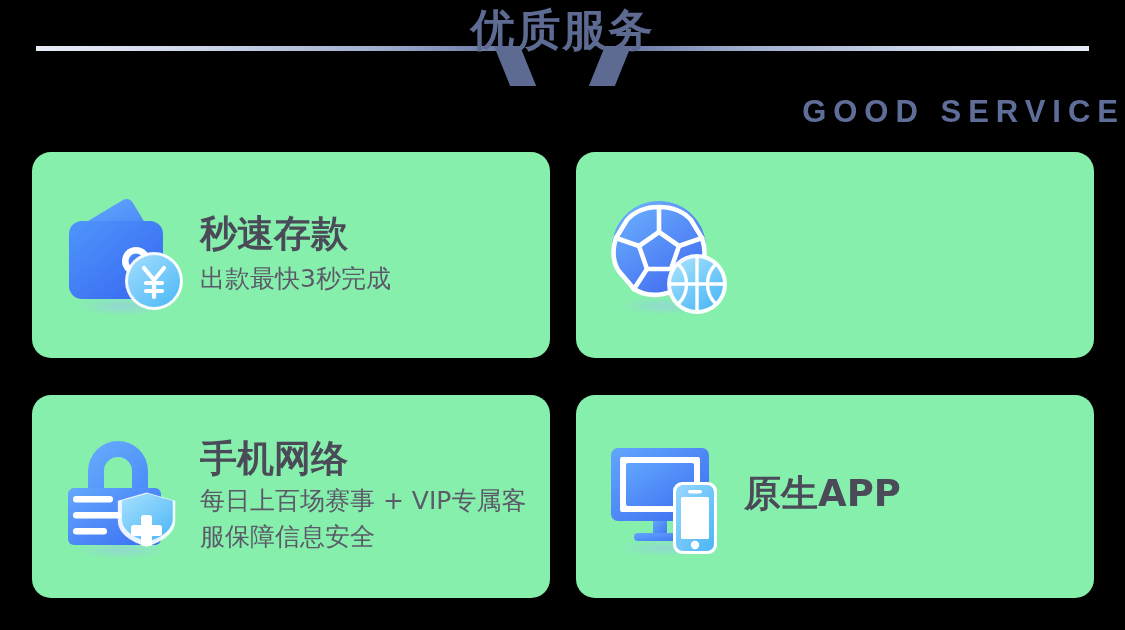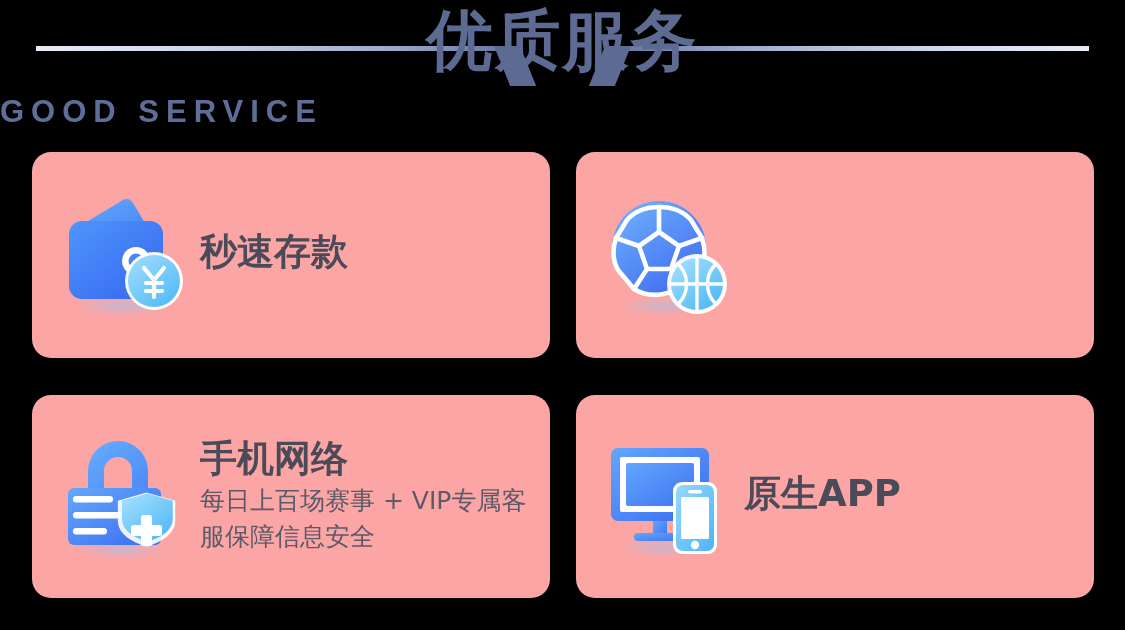--- a/index.html
+++ b/index.html
@@ -16,38 +16,38 @@
       background:linear-gradient(to right,#e8ecf7 0%,#cdd6ea 35%,#9fadcd 75%,#6b7ba5 100%); }
   .hdr-rule.right { right:36px; width:460px;
       background:linear-gradient(to left,#e8ecf7 0%,#cdd6ea 35%,#9fadcd 75%,#6b7ba5 100%); }
 
   .hdr-slash { position:absolute; top:46px; width:26px; height:40px; background:#5d6b93; }
   .hdr-slash.sl-l { left:494px; transform:skewX(22deg); transform-origin:top left; }
   .hdr-slash.sl-r { right:494px; transform:skewX(-22deg); transform-origin:top right; }
 
   .hdr-title {
     position:absolute; left:0; top:8px; width:1125px; text-align:center;
-    font-size:66px; line-height:1; font-weight:700; color:#5d6b93;
+    font-size:44px; line-height:1; font-weight:700; color:#5d6b93;
     letter-spacing:2px; font-family:"DejaVu Sans","Liberation Sans",sans-serif;
   }
   .hdr-sub {
-    position:absolute; left:0; top:96px; width:1125px; text-align:left;
+    position:absolute; left:0; top:96px; width:1125px; text-align:right;
     font-size:31px; line-height:1; font-weight:700; color:#5f6e99;
     letter-spacing:7px;
   }
 
   
   .grid {
     position:absolute; left:32px; top:152px;
     width:1062px; height:446px;
     display:grid; grid-template-columns:518px 518px; grid-template-rows:206px 203px;
     column-gap:26px; row-gap:37px;
   }
   .card {
-    background:#fca5a5; border-radius:19px;
+    background:#86efac; border-radius:19px;
     display:flex; align-items:center; padding:0 10px 0 22px;
     overflow:hidden;
   }
   .card-icon {
     flex:0 0 auto; width:140px; height:140px; position:relative;
     display:flex; align-items:center; justify-content:center;
   }
   .card-icon svg { width:134px; height:134px; display:block; }
   .card-text { flex:1 1 auto; padding-left:6px; min-width:0; }
   .card-title {
@@ -109,20 +109,21 @@
             <path d="M87 80 L97 92"></path>
               <path d="M107 80 L97 92"></path>
             <path d="M89 95 H105"></path>
               <path d="M89 103 H105"></path>
               <path d="M97 92 V109"></path>
           </g>
         </svg>
       </div>
       <div class="card-text">
         <div class="card-title">秒速存款</div>
+        <div class="card-desc">出款最快3秒完成</div>
       </div>
     </div>
 
     <div class="card two-line">
       <div class="card-icon">
         <svg viewBox="0 0 134 134" xmlns="http://www.w3.org/2000/svg">
           <defs>
             <linearGradient id="s1" x1="0.15" y1="0" x2="0.85" y2="1">
               <stop offset="0" stop-color="#6cb0fd"></stop>
                 <stop offset="1" stop-color="#3f68f0"></stop>

